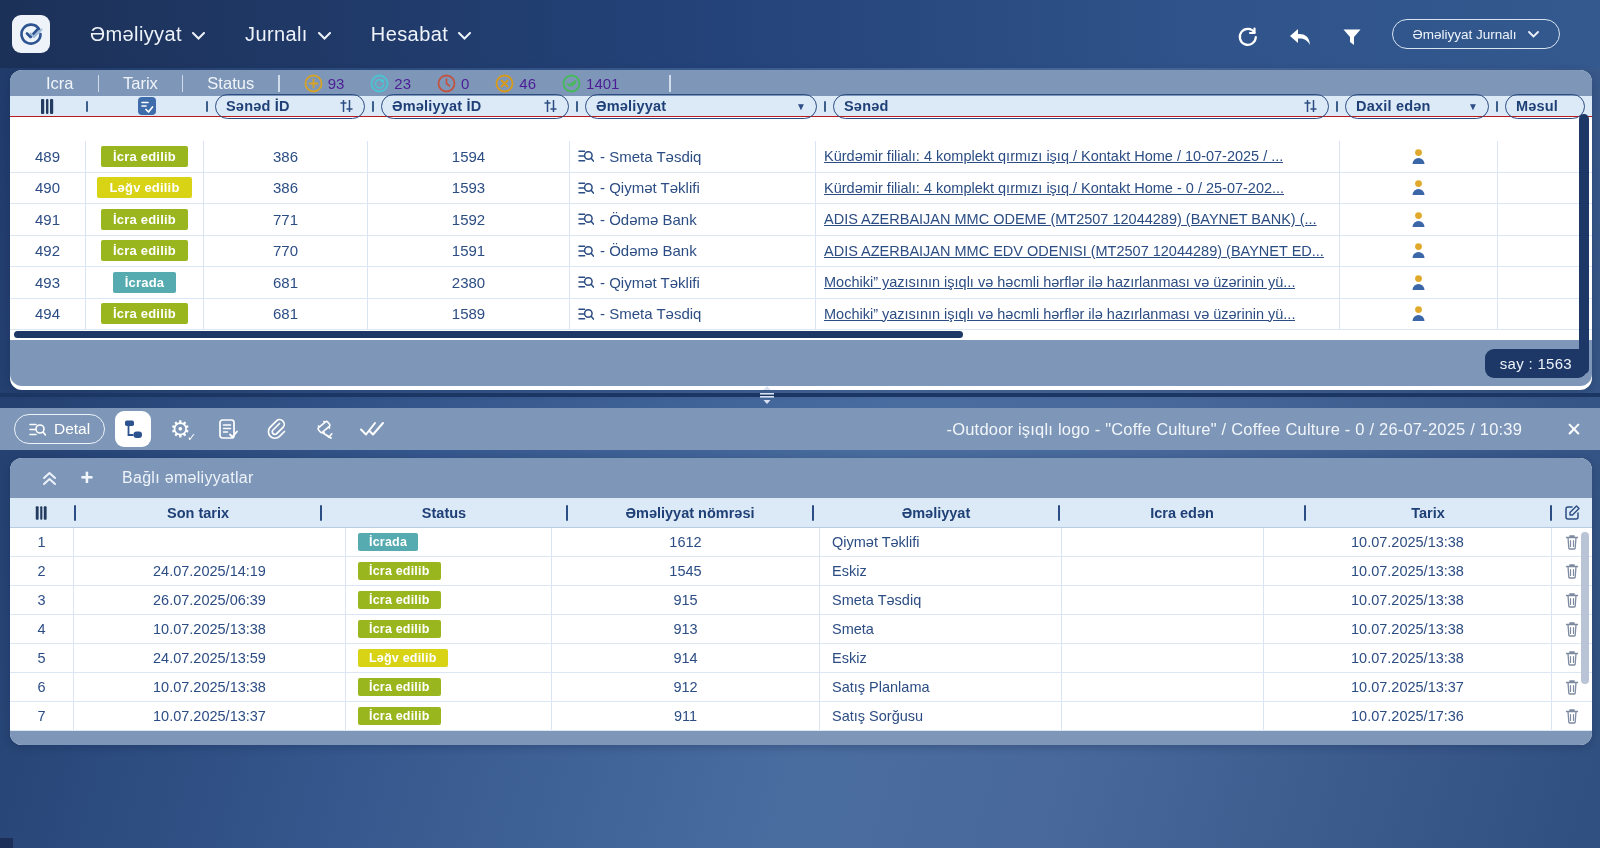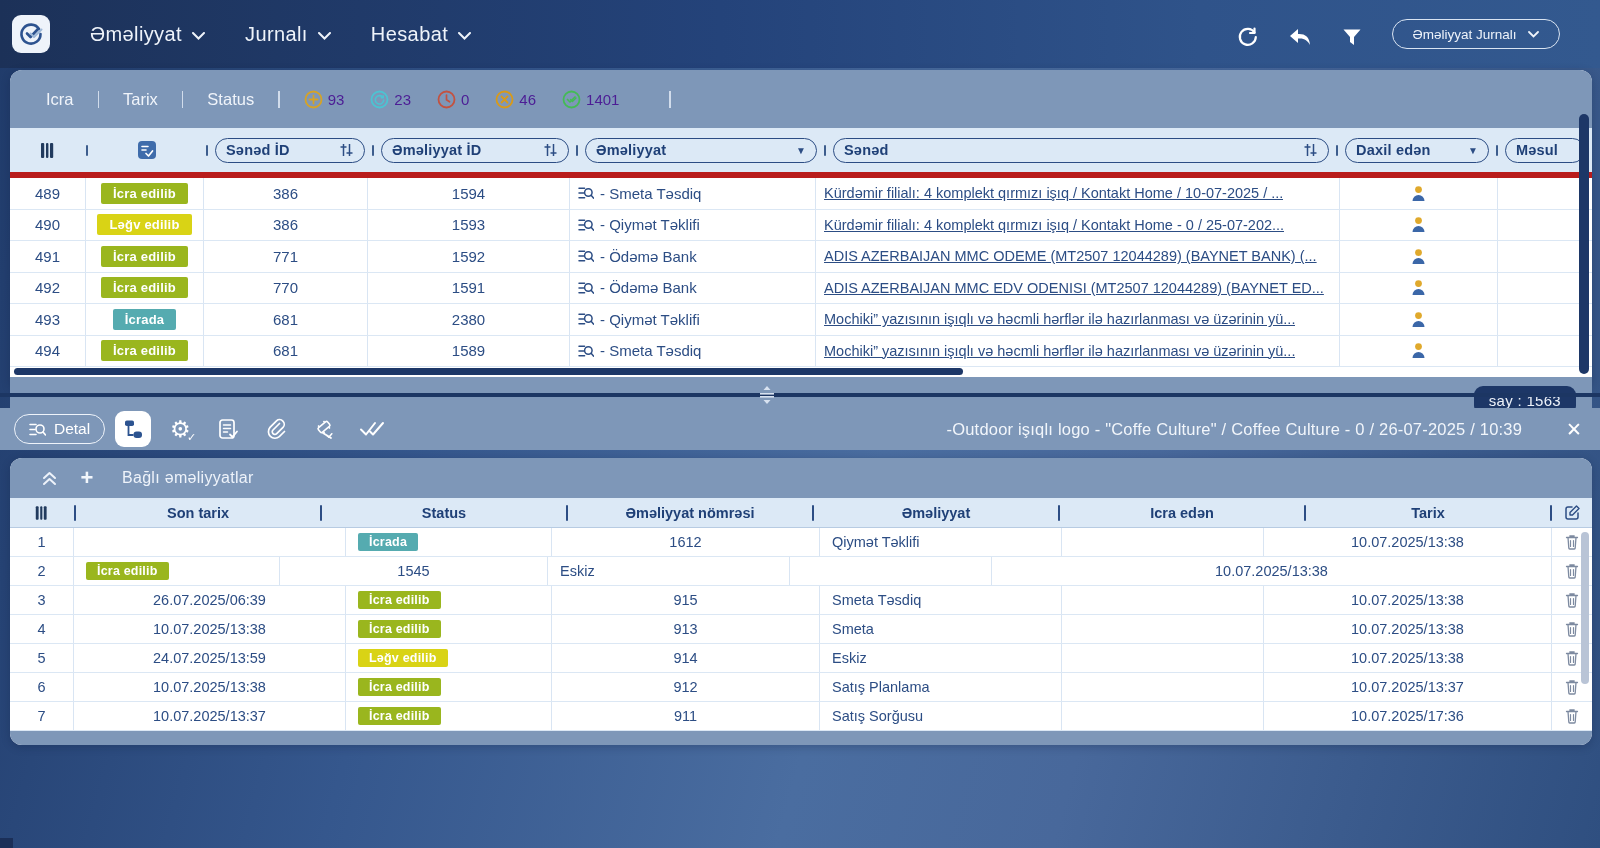--- a/index.html
+++ b/index.html
@@ -21,61 +21,61 @@
   .nav-menu svg { margin-top:3px; }
   .nav-right { margin-left:auto; display:flex; align-items:flex-end; gap:28px; margin-right:40px; }
   .nav-icon { width:24px; height:24px; display:flex; align-items:center; justify-content:center; cursor:pointer; }
   .journal-pill { height:30px; min-width:168px; border:1.3px solid #d9e4f2; border-radius:16px;
     display:flex; align-items:center; justify-content:center; gap:12px; color:#eef3fa;
     font-size:13.5px; padding:0 14px; cursor:pointer; }
 
   
   .panel-top { position:absolute; left:10px; right:8px; top:70px; height:320px;
     border-radius:12px; background:#fff; box-shadow:0 2px 8px rgba(10,25,55,.25); }
-  .filter-bar { height:58px; background:#7e97b8; border-radius:12px 12px 0 0;
+  .filter-bar { height:26px; background:#7e97b8; border-radius:12px 12px 0 0;
     display:flex; align-items:center; color:#f0f4fa; font-size:16.5px; padding-left:36px; }
   .ftab { cursor:pointer; }
   .fsep { width:1.5px; height:17px; background:#dfe8f3; opacity:.85; margin:0 24px; }
   .counter { display:flex; align-items:center; gap:5px; margin-right:26px; cursor:pointer; }
   .counter span { font-size:15px; color:#4c1d95; }
 
-  .thead { height:50px; background:#dce9f6; display:flex; align-items:center;
-    border-bottom:6px solid #b91c1c; }
+  .thead { height:21px; background:#dce9f6; display:flex; align-items:center;
+    border-bottom:1px solid #b91c1c; }
   .hcell { display:flex; align-items:center; justify-content:center; height:100%; }
   .htick { width:2px; height:11px; background:#3d5d8d; border-radius:1px; flex:0 0 2px; }
   .hpill { flex:1; margin:0 7px; border:1.5px solid #2c4d84; border-radius:14px; height:25px;
     display:flex; align-items:center; justify-content:space-between; padding:0 10px;
     color:#1f4077; font-weight:bold; font-size:14.5px; letter-spacing:.2px; cursor:pointer;
     white-space:nowrap; overflow:hidden; }
   .hpill .tri { font-size:10px; color:#2c4d84; }
 
   .c-num{width:76px;} .c-status{width:118px;} .c-docid{width:164px;} .c-opid{width:202px;}
   .c-op{width:246px;} .c-doc{flex:1;min-width:0;} .c-entered{width:158px;} .c-resp{width:94px;}
 
-  .tbody { background:#fff; }
+  .tbody { background:#fff;margin-top:24px; }
   .trow { display:flex; height:31.5px; align-items:center; font-size:15px; color:#2c4d84;
     border-bottom:1px solid #dbe7f4; cursor:pointer; }
   .tcell { height:100%; display:flex; align-items:center; justify-content:center;
     border-right:1px solid #d9e5f3; overflow:hidden; }
   .tcell.left { justify-content:flex-start; padding:0 8px; }
   .tcell:last-child { border-right:none; }
   .doc-link { color:#2c4d84; text-decoration:underline; font-size:14.5px; white-space:nowrap;
     overflow:hidden; cursor:pointer; }
   .op-text { white-space:nowrap; overflow:hidden; margin-left:6px; }
 
   .badge { display:inline-block; padding:3px 12px; border-radius:2px; color:#fff;
     font-size:13px; font-weight:bold; letter-spacing:.2px; white-space:nowrap;text-align:center; }
   .badge-done { background:#9ab61e; } .badge-cancel { background:#d9d315; }
   .badge-progress { background:#55abb0; }
 
   .hscroll { height:10px; background:#fff; position:relative; }
   .hscroll-thumb { position:absolute; left:4px; top:1px; width:60%; height:7px;
     background:#1d3767; border-radius:4px; cursor:pointer; }
   .panel-foot { height:46px; background:#7e97b8; border-radius:0 0 12px 12px;
-    display:flex; align-items:center; justify-content:flex-end; padding-right:16px; }
+    display:flex; align-items:center; justify-content:flex-end; padding-right:5px; }
   .say-badge { background:#1d3767; color:#eef3fa; border-radius:9px; padding:6px 15px;
     font-size:15px; letter-spacing:.3px; }
   .vscroll-top { position:absolute; right:3px; top:44px; bottom:16px; width:10px;
     background:#1d3767; border-radius:5px; cursor:pointer; }
 
   
   .splitter-line { position:absolute; left:0; top:393px; width:1600px; height:3.5px;
     background:#1c3663; }
   .splitter-handle { position:absolute; left:755px; top:384px; width:24px; height:22px;
     display:flex; align-items:center; justify-content:center; cursor:row-resize; }
@@ -585,20 +585,21 @@
         <div class="dcell d-act">
           <svg width="14" height="16" viewBox="0 0 14 16">
             <path d="M1.5 3.5 h11 M5 3.5 v-1.5 h4 v1.5" fill="none" stroke="#7d8aa0" stroke-width="1.3" stroke-linecap="round"></path>
             <path d="M3 3.5 l.8 10.5 a1.3 1.3 0 0 0 1.3 1 h3.8 a1.3 1.3 0 0 0 1.3 -1 l.8 -10.5" fill="none" stroke="#7d8aa0" stroke-width="1.3"></path>
             <path d="M5.5 6.5 v6 M8.5 6.5 v6" stroke="#7d8aa0" stroke-width="1.2" stroke-linecap="round"></path>
           </svg>
         </div>
       </div>
       <div class="drow">
         <div class="dcell d-num">2</div>
+        <div class="dcell d-sontarix">24.07.2025/14:19</div>
         <div class="dcell d-status left">
           <span class="badge badge-done">İcra edilib</span>
         </div>
         <div class="dcell d-opno">1545</div>
         <div class="dcell d-op left">Eskiz</div>
         <div class="dcell d-icra"></div>
         <div class="dcell d-tarix">10.07.2025/13:38</div>
         <div class="dcell d-act">
           <svg width="14" height="16" viewBox="0 0 14 16">
             <path d="M1.5 3.5 h11 M5 3.5 v-1.5 h4 v1.5" fill="none" stroke="#7d8aa0" stroke-width="1.3" stroke-linecap="round"></path>

